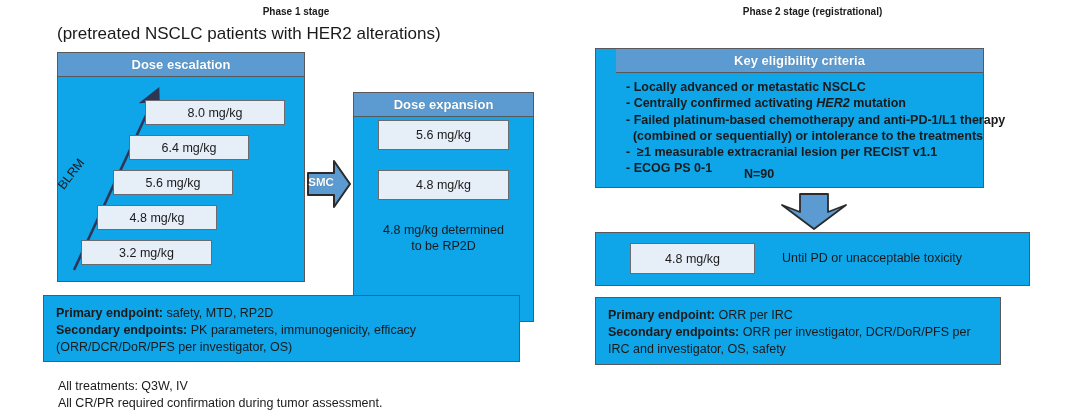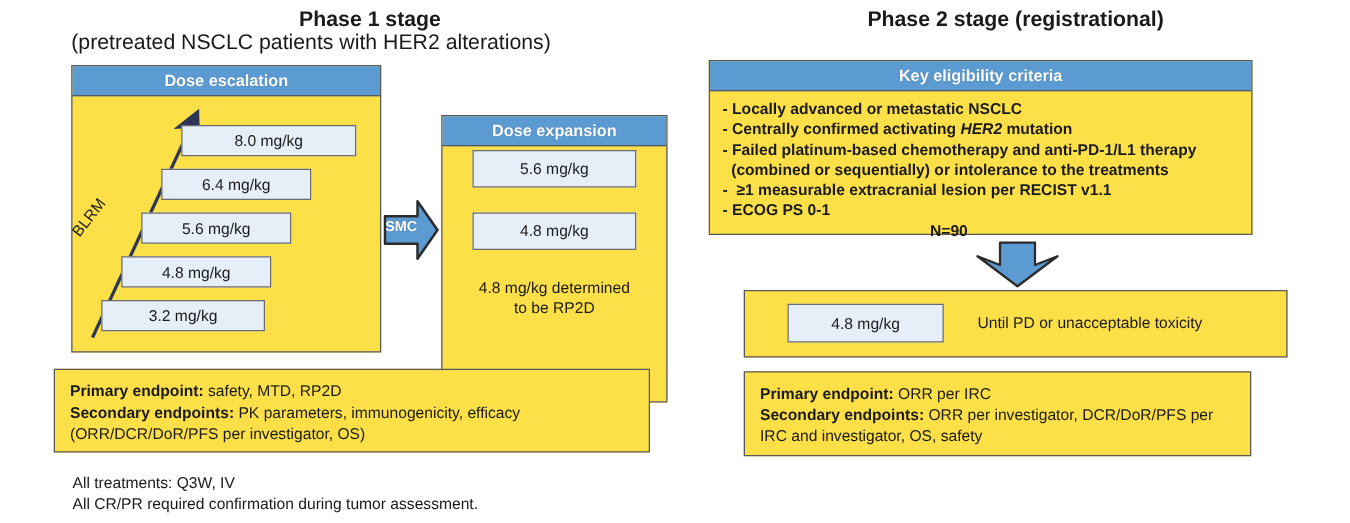--- a/index.html
+++ b/index.html
@@ -9,30 +9,30 @@
     font-family:"Liberation Sans", sans-serif;
     color:#1a1a1a;
     position:relative;
     overflow:hidden;
     -webkit-font-smoothing:antialiased;
   }
   .abs{position:absolute;}
 
   
   .stage-title{
-    font-size:17px;font-weight:bold;text-align:center;line-height:1.15;
+    font-size:10px;font-weight:bold;text-align:center;line-height:1.15;
   }
   .stage-sub{
     font-size:17px;font-weight:normal;text-align:left;line-height:1.15;
   }
 
   
   .panel{
     border:1.5px solid #59595b;
-    background:#fde047;
+    background:#0ea5e9;
     box-sizing:border-box;
   }
   .panel-head{
     background:#5b9bd1;
     color:#ffffff;
     font-size:13px;
     font-weight:bold;
     text-align:center;
     line-height:24px;
     height:24px;
@@ -143,32 +143,32 @@
   </div>
 </div>
 
 <div class="abs note" style="left:58px;top:378px;width:480px;">All treatments: Q3W, IV
 All CR/PR required confirmation during tumor assessment.</div>
 
 <div class="abs stage-title" style="left:595px;top:6px;width:435px;">
   <span>Phase 2 stage (registrational)</span>
 </div>
 
-<div class="abs panel" style="left:567px;top:48px;width:435px;height:140px;">
+<div class="abs panel" style="left:595px;top:48px;width:389px;height:140px;padding-left:20px;">
   <div class="panel-head">Key eligibility criteria</div>
   <div class="criteria">
     <div class="li"><span>- Locally advanced or metastatic NSCLC</span></div>
     <div class="li"><span>- Centrally confirmed activating </span><i>HER2</i><span> mutation</span></div>
     <div class="li"><span>- Failed platinum-based chemotherapy and anti-PD-1/L1 therapy</span></div>
     <div class="li"><span>  (combined or sequentially) or intolerance to the treatments</span></div>
     <div class="li"><span>-  ≥1 measurable extracranial lesion per RECIST v1.1</span></div>
     <div class="li"><span>- ECOG PS 0-1</span></div>
   </div>
 </div>
-<div class="nbadge" style="left:744px;top:178px;">N=90</div>
+<div class="nbadge" style="left:744px;top:167px;">N=90</div>
 
 <svg class="abs" style="left:778px;top:192px;" width="72" height="40" viewBox="0 0 72 40">
   <path d="M22,2 L50,2 L50,20 L68,13 L36,37 L4,13 L22,20 Z" fill="#5b9bd1" stroke="#2b2b2b" stroke-width="1.8" stroke-linejoin="round"></path>
 </svg>
 
 <div class="abs panel" style="left:595px;top:232px;width:435px;height:54px;"></div>
 <div class="dose" style="left:630px;top:243px;width:125px;height:31px;">4.8 mg/kg</div>
 <div class="abs until-txt" style="left:782px;top:251px;">Until PD or unacceptable toxicity</div>
 
 <div class="abs panel" style="left:595px;top:297px;width:406px;height:68px;">

